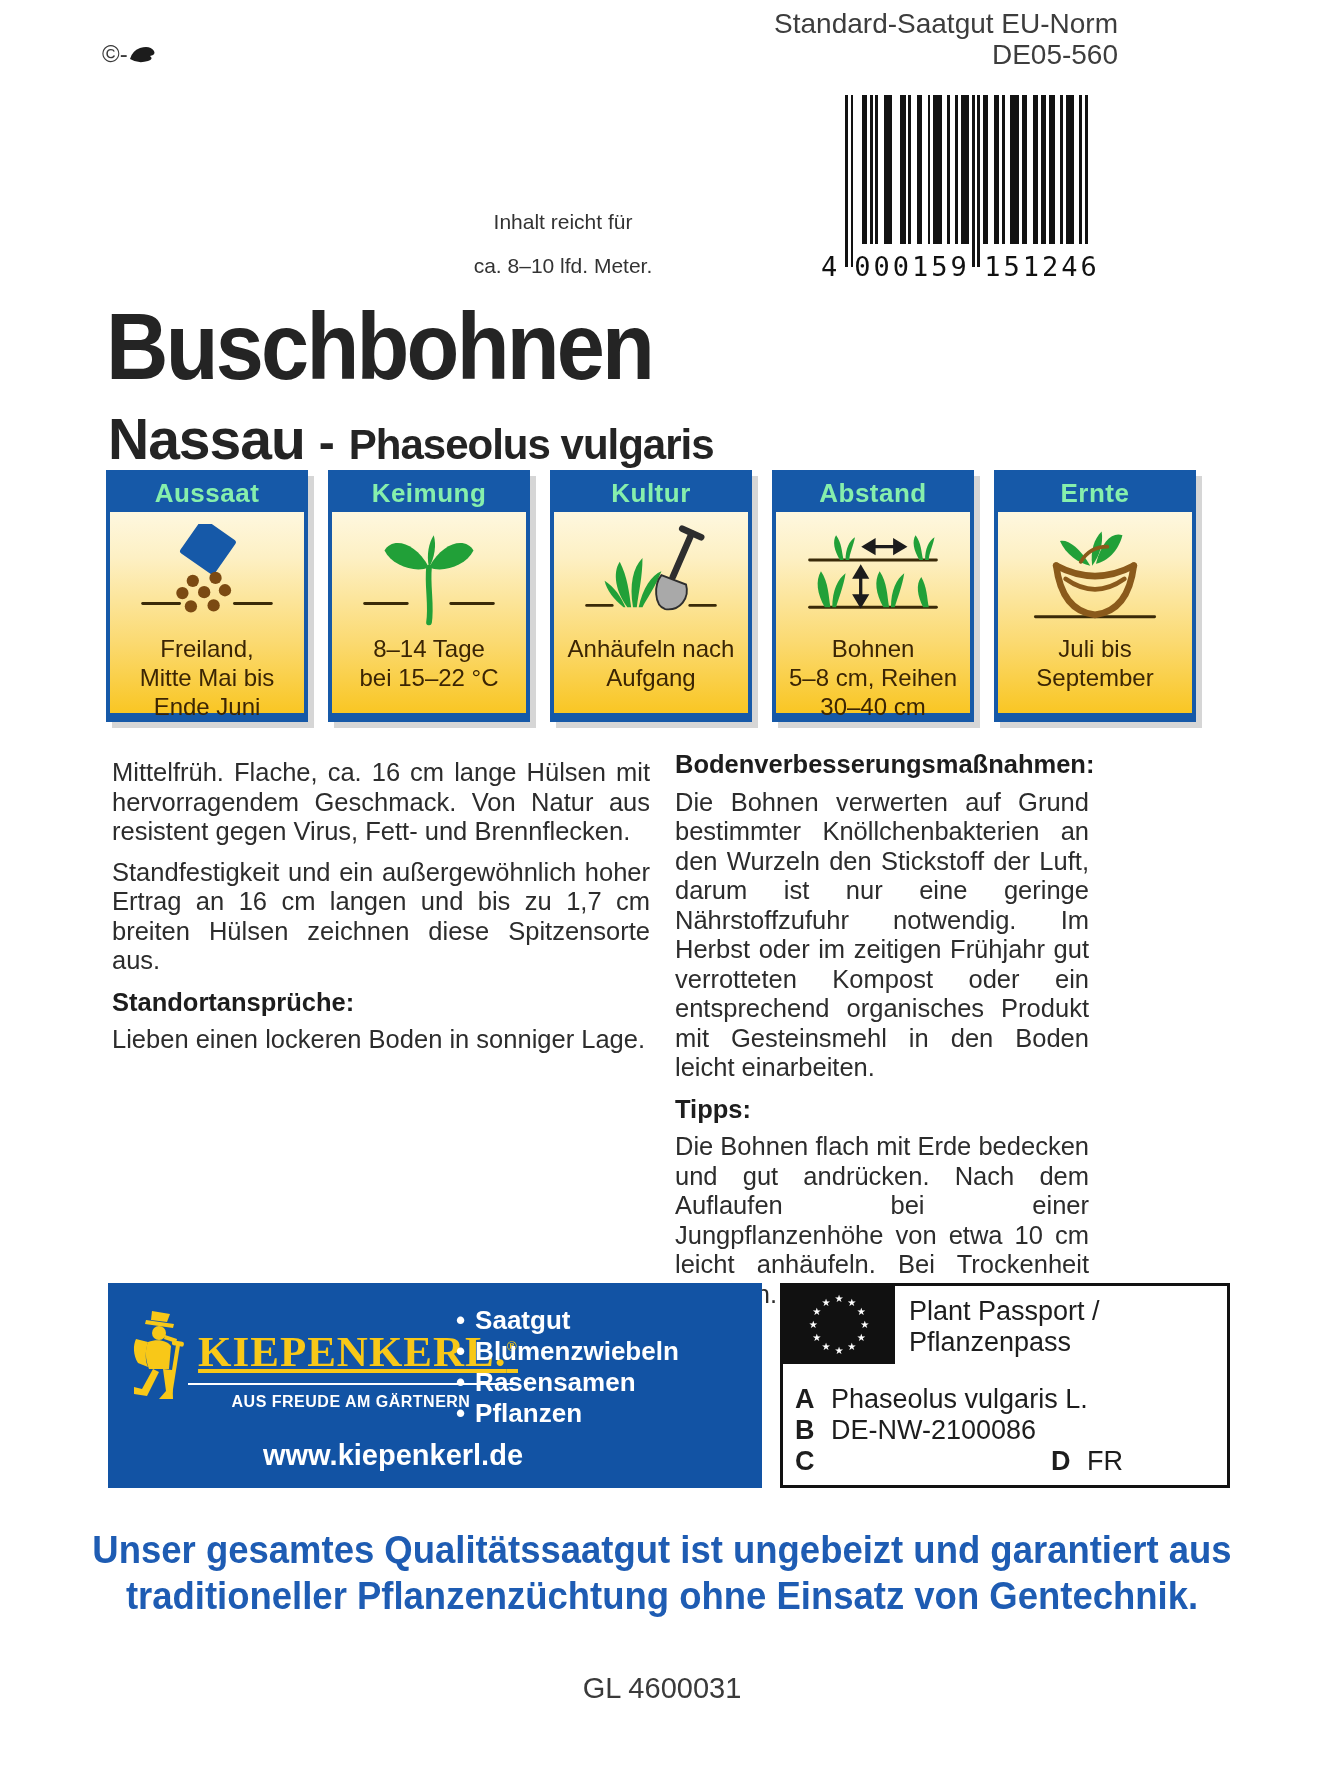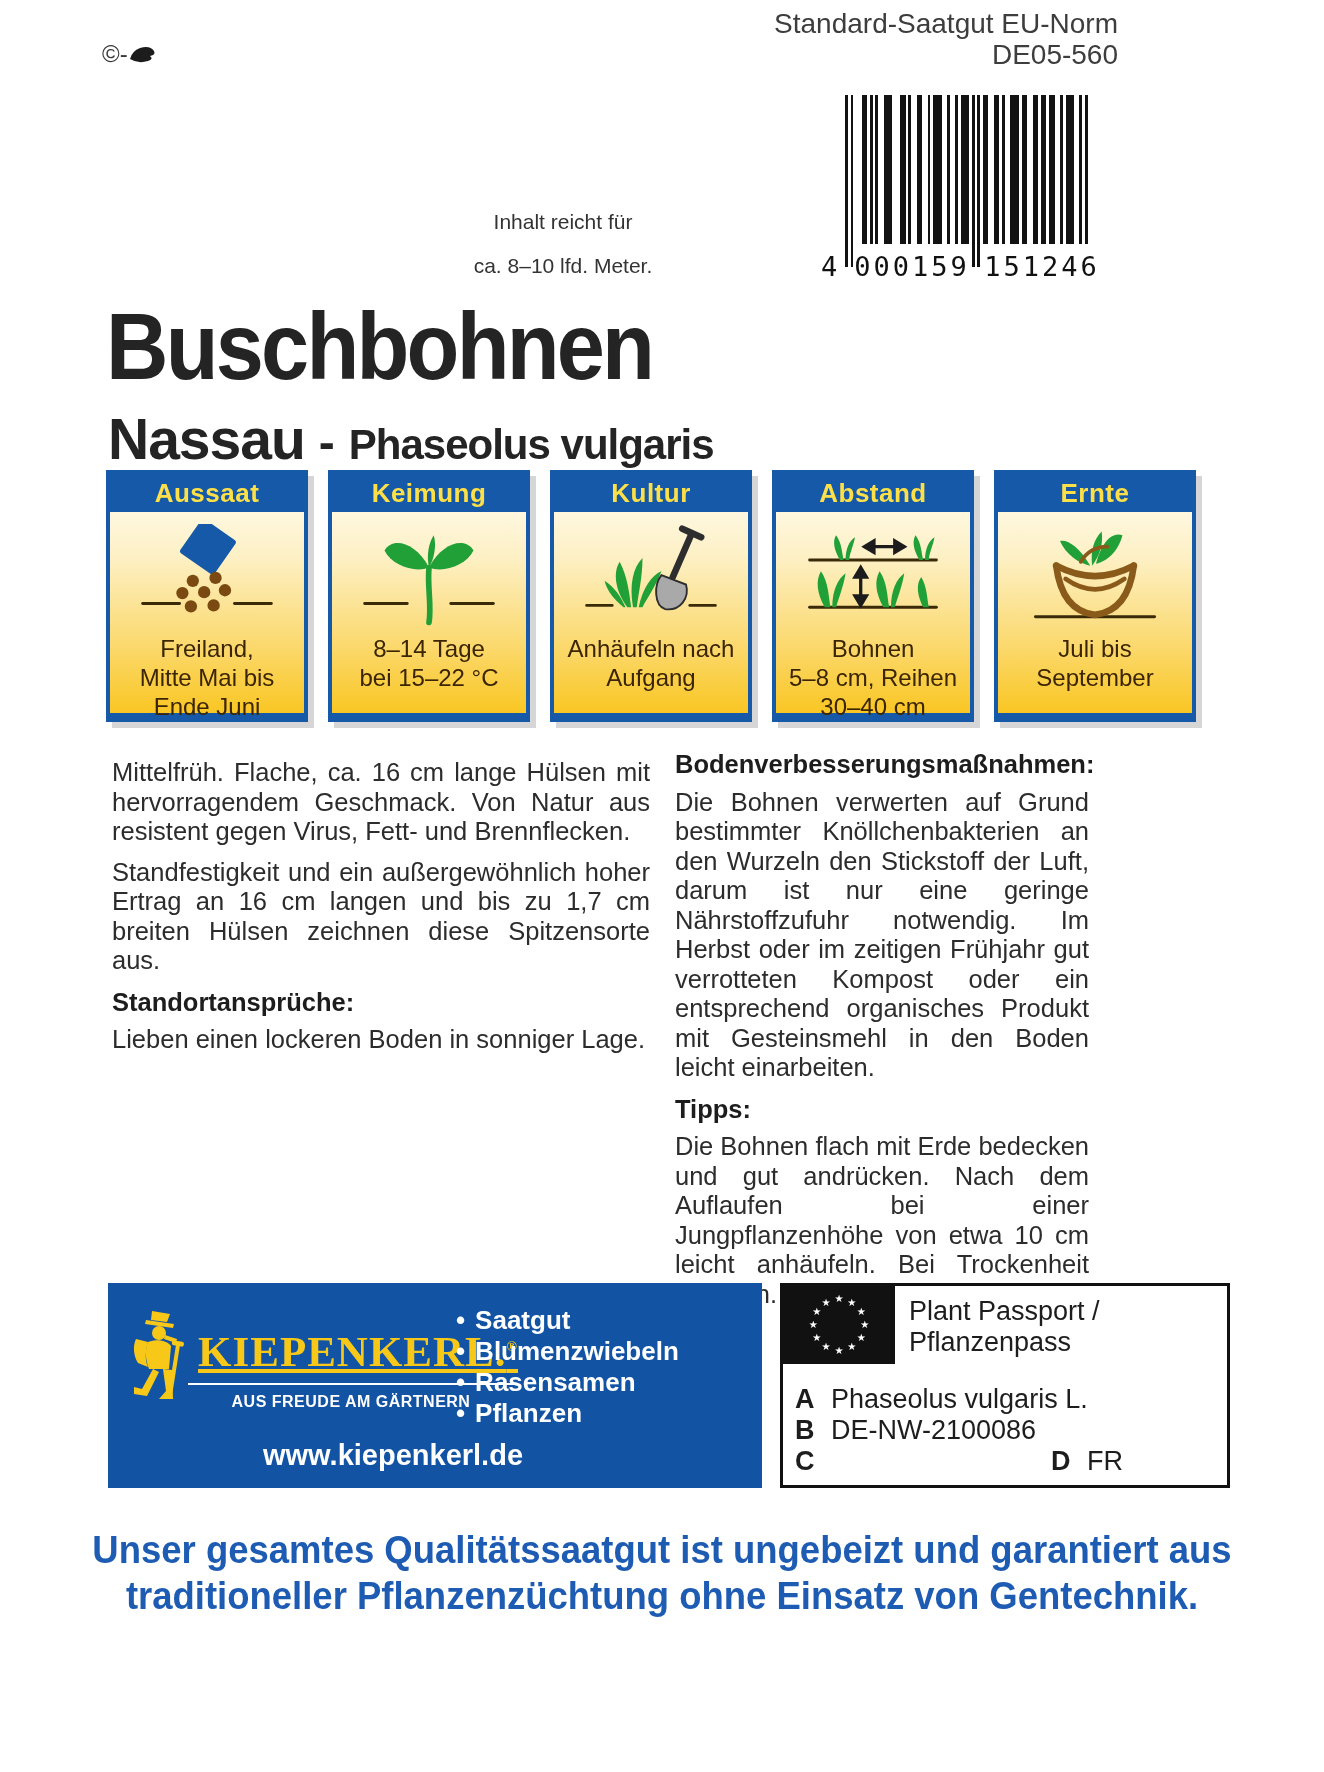--- a/index.html
+++ b/index.html
@@ -29,21 +29,21 @@
   .subtitle{position:absolute;left:108px;top:406px;display:flex;align-items:baseline;
     color:#242424;white-space:nowrap;}
   .subtitle .variety{font-size:57px;font-weight:bold;letter-spacing:-1px;}
   .subtitle .sep{font-size:48px;font-weight:bold;margin:0 14px;}
   .subtitle .species{font-size:42px;font-weight:bold;letter-spacing:-1px;}
   
   .ibox-row{position:absolute;left:106px;top:470px;display:flex;gap:20px;}
   .ibox{width:194px;height:239px;border:4px solid #1659a8;border-bottom-width:9px;
     background:linear-gradient(180deg,#fffef6 0%,#fdf0c4 35%,#fbda72 70%,#f9c623 100%);
     box-shadow:6px 6px 0 rgba(165,165,165,.45);display:flex;flex-direction:column;}
-  .ibox-header{height:38px;background:#1659a8;color:#fde047;font-weight:bold;font-size:26px;
+  .ibox-header{height:38px;background:#1659a8;color:#86efac;font-weight:bold;font-size:26px;
     display:flex;align-items:center;justify-content:center;letter-spacing:.5px;flex:none;}
   .ibox-icon{flex:none;height:112px;display:flex;align-items:flex-end;justify-content:center;padding-top:6px;}
   .ibox-icon svg{width:170px;height:106px;}
   .ibox-text{flex:1;text-align:center;font-size:24px;line-height:29px;color:#3b2504;
     white-space:pre-line;padding-top:4px;}
   
   .col{position:absolute;top:750px;text-align:justify;font-size:25.5px;line-height:29.5px;color:#2c2c2c;}
   .col-left{left:112px;width:538px;}
   .col-right{left:675px;width:414px;}
   .col p{margin:8px 0 11px 0;}
@@ -369,14 +369,15 @@
         <span class="pp-label-d">D</span>
         <span class="pp-value-d">FR</span>
       </div>
     </div>
   </div>
 
   <div class="statement">
     <div>Unser gesamtes Qualitätssaatgut ist ungebeizt und garantiert aus</div>
     <div>traditioneller Pflanzenzüchtung ohne Einsatz von Gentechnik.</div>
   </div>
+  <div class="gl-code">GL 4600031</div>
 
 </div>
 
 </body></html>

